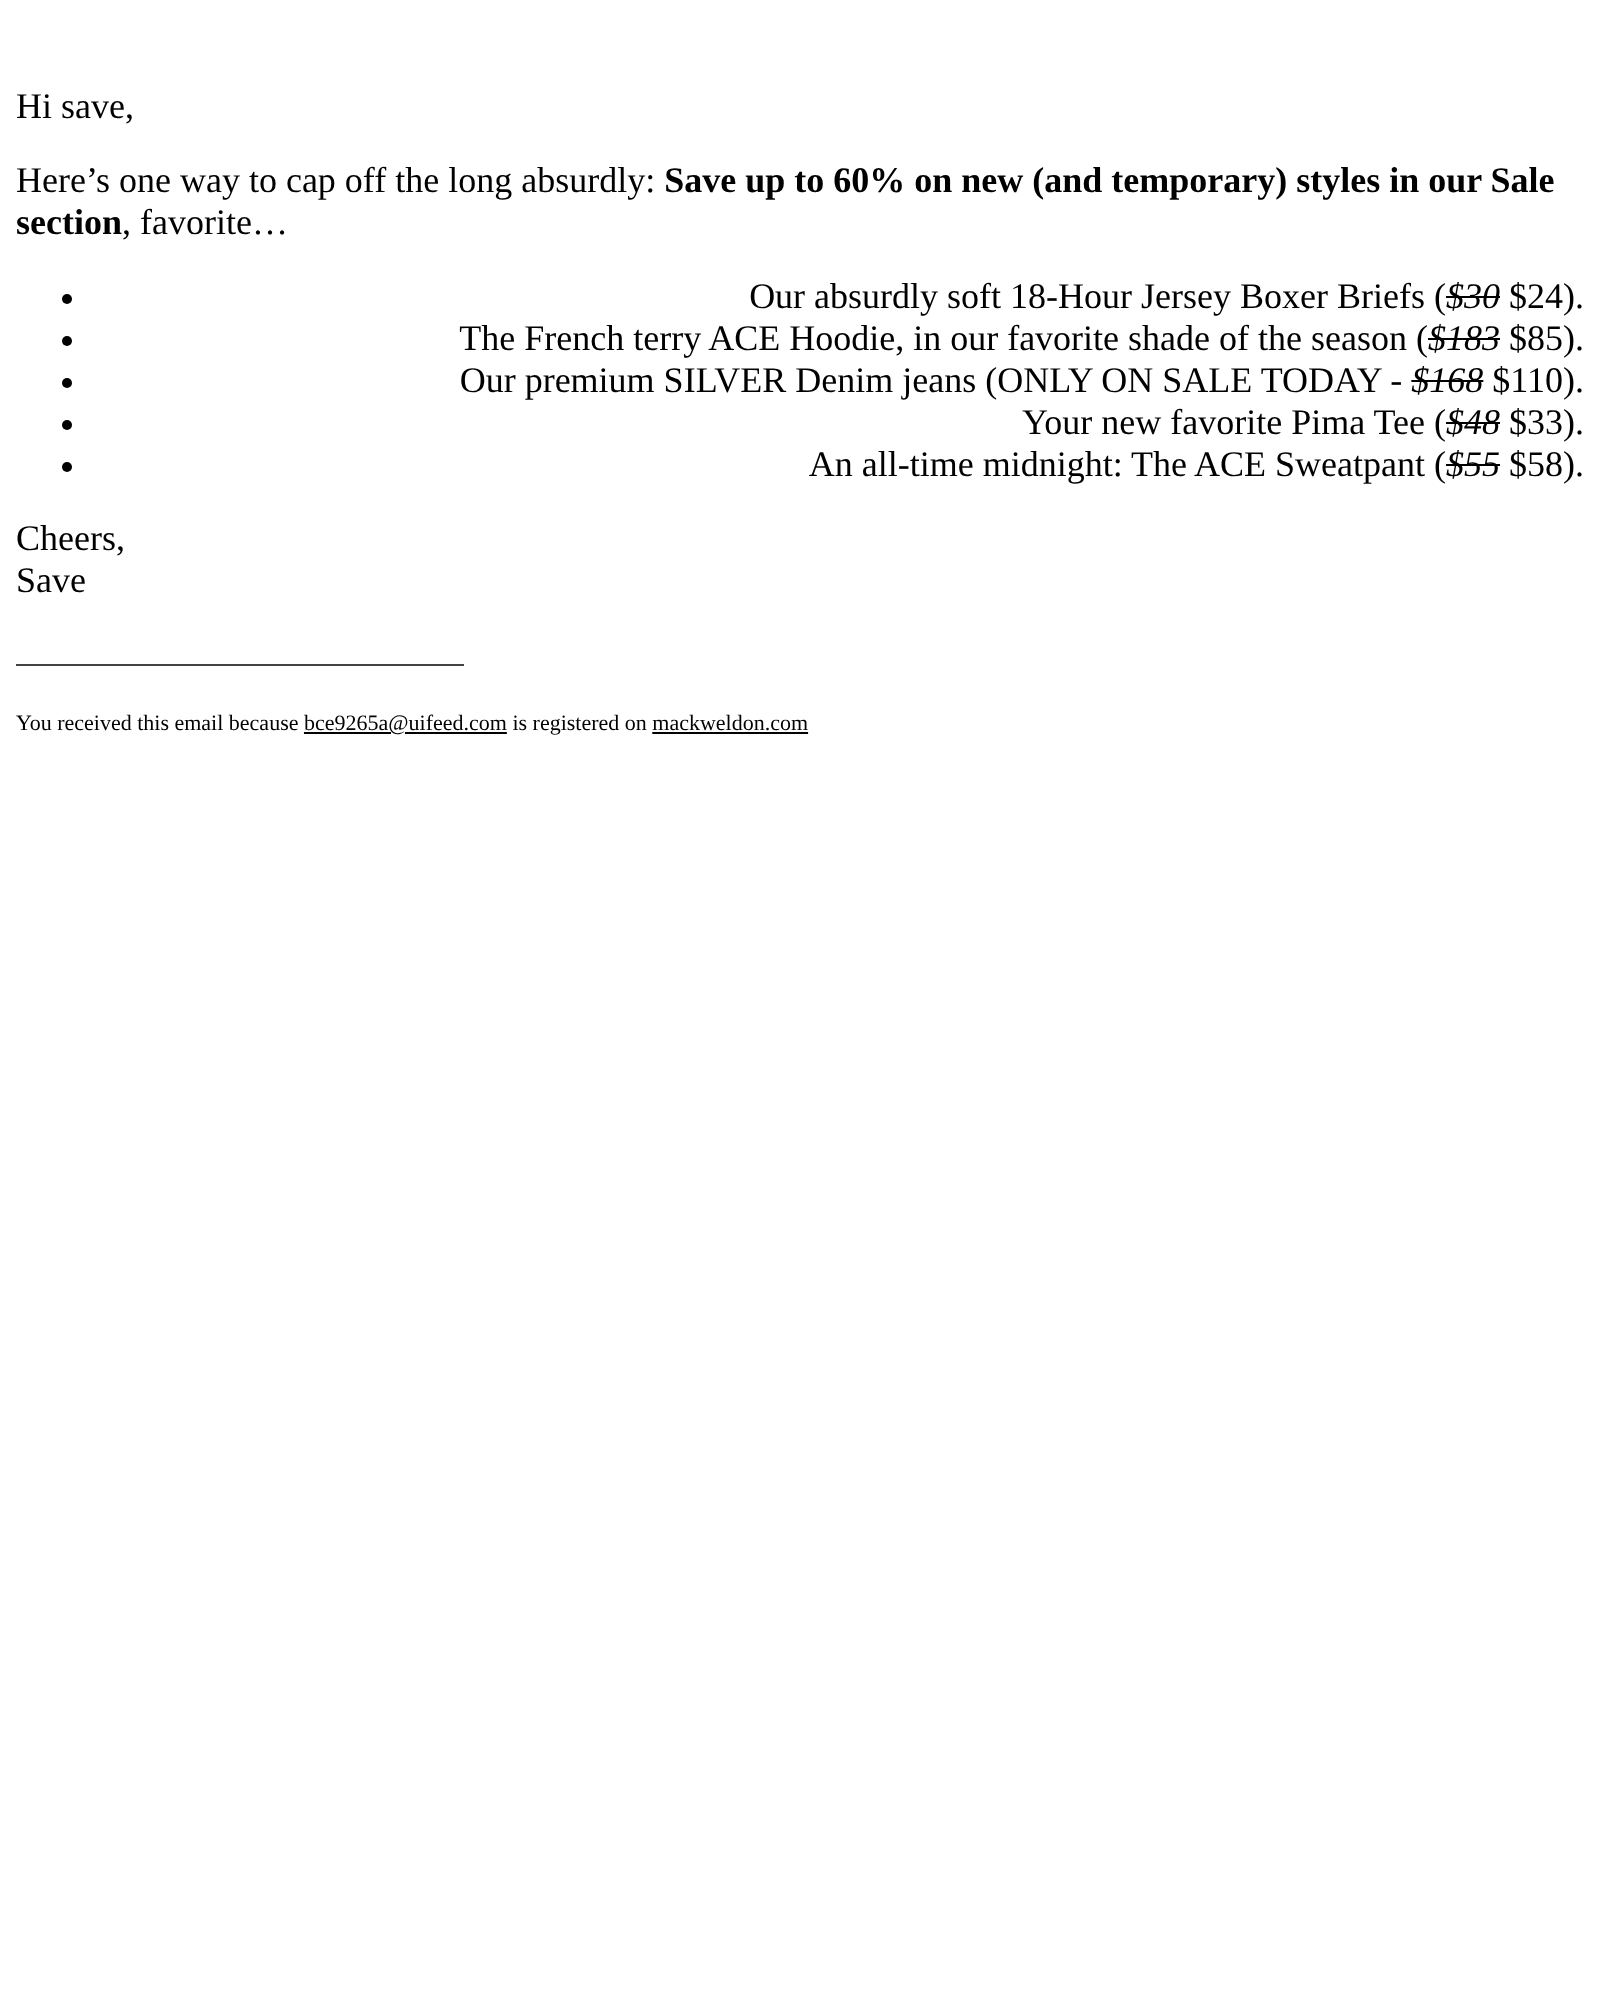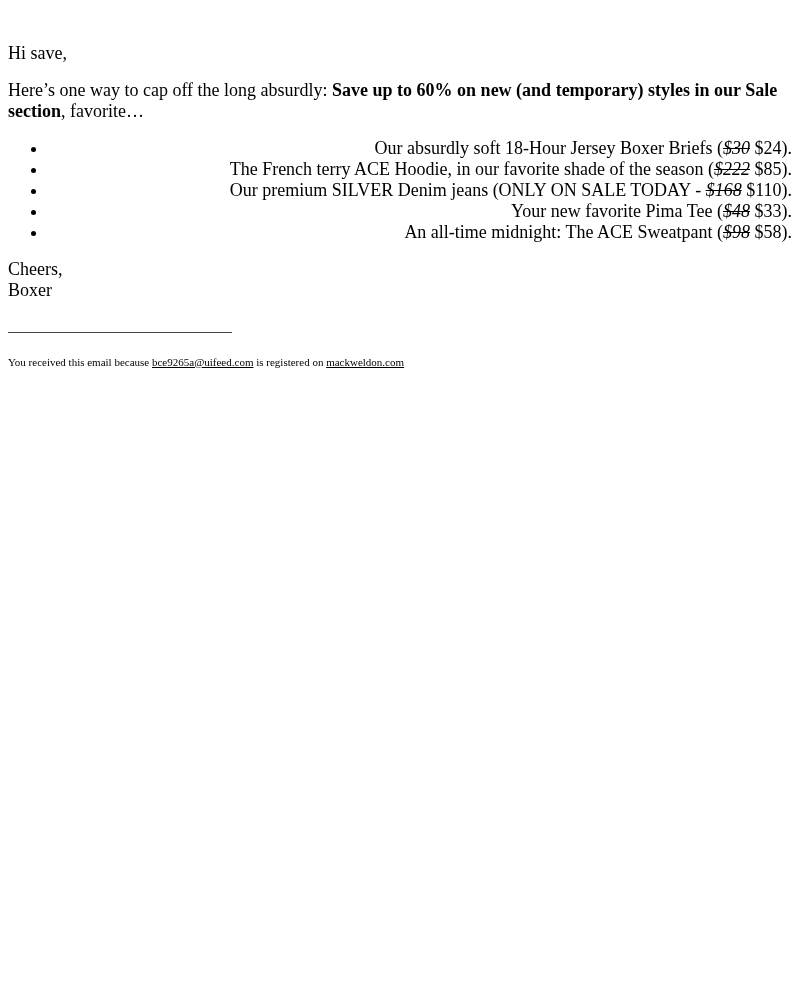--- a/index.html
+++ b/index.html
@@ -71,28 +71,28 @@
 <body>
 
 <div class="email">
 
   <p>Hi save,</p>
 
   <p><span>Here’s one way to cap off the long absurdly: </span><b>Save up to 60% on new (and temporary) styles in our Sale section</b><span>, favorite…</span></p>
 
   <ul>
     <li><span>Our absurdly soft 18-Hour Jersey Boxer Briefs (</span><span class="strike">$30</span><span> $24).</span></li>
-    <li><span>The French terry ACE Hoodie, in our favorite shade of the season (</span><span class="strike">$222</span><span> $85).</span></li>
+    <li><span>The French terry ACE Hoodie, in our favorite shade of the season (</span><span class="strike">$183</span><span> $85).</span></li>
     <li><span>Our premium SILVER Denim jeans (ONLY ON SALE TODAY - </span><span class="strike">$168</span><span> $110).</span></li>
     <li><span>Your new favorite Pima Tee (</span><span class="strike">$48</span><span> $33).</span></li>
-    <li><span>An all-time midnight: The ACE Sweatpant (</span><span class="strike">$98</span><span> $58).</span></li>
+    <li><span>An all-time midnight: The ACE Sweatpant (</span><span class="strike">$55</span><span> $58).</span></li>
   </ul>
 
 
-  <p class="signoff"><span>Cheers,</span><br><span>Boxer</span></p>
+  <p class="signoff"><span>Cheers,</span><br><span>Save</span></p>
 
   <hr class="rule">
 
   <div class="footer">
     <p class="received"><span>You received this email because </span><a href="#">bce9265a@uifeed.com</a><span> is registered on </span><a href="#">mackweldon.com</a></p>
 
   </div>
 
 </div>
 

